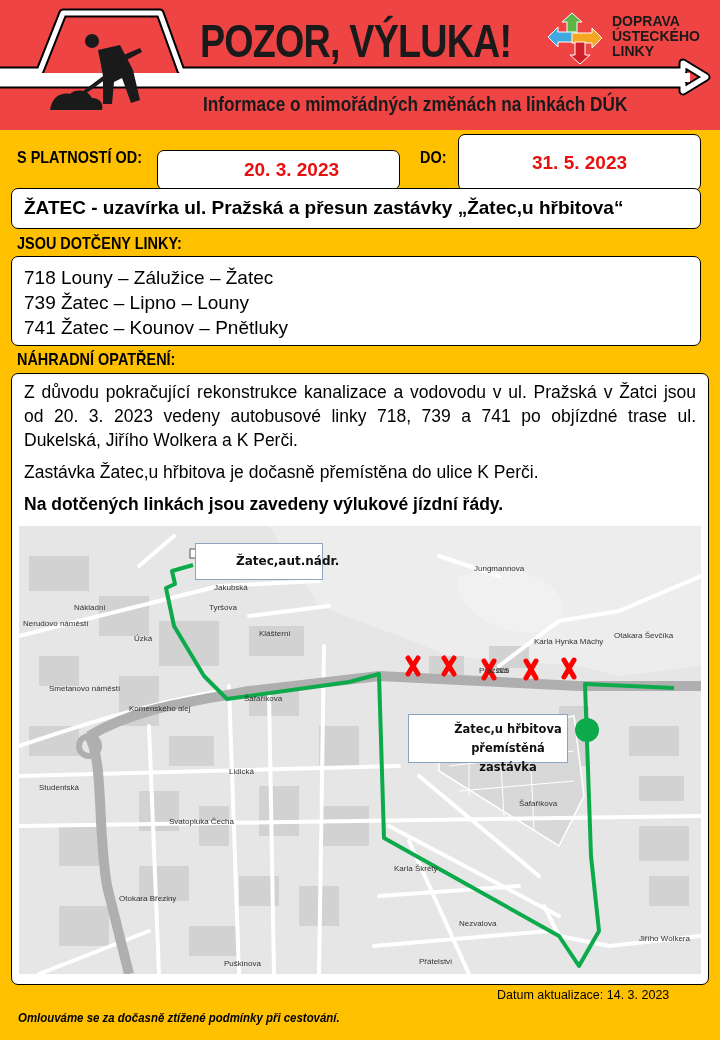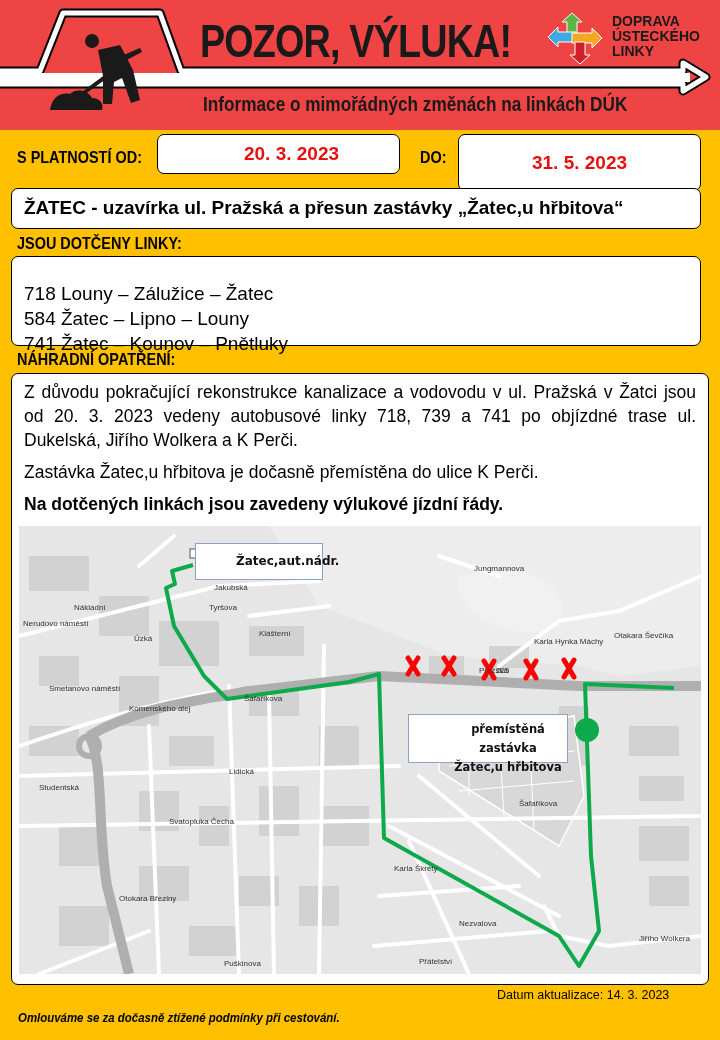--- a/index.html
+++ b/index.html
@@ -11,21 +11,21 @@
     .title { position: absolute; left: 200px; top: 14px; font-family: "Liberation Sans", sans-serif; font-weight: bold; font-size: 46px; letter-spacing: -1px; color: #1a1a1a; transform: scaleX(0.82); transform-origin: left top; }
     .subtitle { position: absolute; left: 203px; top: 93px; font-weight: bold; font-size: 20px; color: #1a1a1a; transform: scaleX(0.86); transform-origin: left top; }
     .logo { position: absolute; left: 546px; top: 10px; width: 64px; height: 56px; }
     .logo-text { position: absolute; left: 612px; top: 14px; font-weight: bold; font-size: 14px; line-height: 15px; color: #1a1a1a; }
 
     .label { position: absolute; font-weight: bold; font-size: 17px; transform: scaleX(0.85); transform-origin: left top; color: #000; }
     .box { position: absolute; background: #fff; border: 1.5px solid #000; border-radius: 7px; }
     .date-box { display: flex; align-items: center; justify-content: center; }
     .date-val { font-weight: bold; font-size: 19px; color: #E8100F; }
     .title-box { padding: 8px 0 0 12px; font-weight: bold; font-size: 19px; }
-    .lines-box { padding: 24px 0 0 12px; font-size: 19px; line-height: 25px; }
+    .lines-box { padding: 8px 0 0 12px; font-size: 19px; line-height: 25px; }
     .measures { padding: 6px 12px 0 12px; font-size: 17.5px; line-height: 24px; text-align: justify; }
     .measures p { margin-bottom: 8px; }
     .measures p.bold { font-weight: bold; }
     .map { position: absolute; left: 19px; top: 526px; width: 682px; height: 448px; background: #E8E8E8; overflow: hidden; }
     .map svg { position: absolute; left: 0; top: 0; }
     .callout { position: absolute; background: #fff; border: 1px solid #8DA3C2; font-weight: bold; color: #111; font-family: "DejaVu Sans", sans-serif; text-align: center; padding-left: 40px; }
     .footer-left { position: absolute; left: 18px; top: 1010px; font-weight: bold; font-style: italic; font-size: 13px; transform: scaleX(0.88); transform-origin: left top; }
     .footer-right { position: absolute; left: 497px; top: 988px; font-size: 12.5px; }
   </style>
 </head>
@@ -57,36 +57,36 @@
     <path d="M34,54 L24,45 L29,45 L29,32 L39,32 L39,45 L44,45 Z" fill="#D0202A" stroke="#fff" stroke-width="1"></path>
   </svg>
   <div class="logo-text">
     <div>DOPRAVA</div>
     <div>ÚSTECKÉHO</div>
     <div>LINKY</div>
   </div>
 </div>
 
 <div class="label" style="left:17px; top:148px;">S PLATNOSTÍ OD:</div>
-<div class="box date-box" style="left:157px; top:134px; width:243px; height:40px;padding-left:26px;">
+<div class="box date-box" style="left:157px; top:150px; width:243px; height:40px;padding-left:26px;">
   <span class="date-val">20. 3. 2023</span>
 </div>
 <div class="label" style="left:420px; top:148px;">DO:</div>
 <div class="box date-box" style="left:458px; top:134px; width:243px; height:57px;">
   <span class="date-val">31. 5. 2023</span>
 </div>
 
 <div class="box title-box" style="left:11px; top:188px; width:690px; height:41px;">
   <span>ŽATEC  - uzavírka ul. Pražská a přesun zastávky „Žatec,u hřbitova“</span>
 </div>
 
 <div class="label" style="left:17px; top:234px;">JSOU DOTČENY LINKY:</div>
 <div class="box lines-box" style="left:11px; top:256px; width:690px; height:90px;">
   <div>718 Louny – Zálužice – Žatec</div>
-  <div>584 Žatec – Lipno – Louny</div>
+  <div>739 Žatec – Lipno – Louny</div>
   <div>741 Žatec – Kounov – Pnětluky</div>
 </div>
 
 <div class="label" style="left:17px; top:350px;">NÁHRADNÍ OPATŘENÍ:</div>
 <div class="box measures" style="left:11px; top:373px; width:698px; height:612px;">
   <p>Z důvodu pokračující rekonstrukce kanalizace a vodovodu v ul. Pražská v Žatci jsou od 20. 3. 2023 vedeny autobusové linky 718, 739 a 741 po objízdné trase ul. Dukelská, Jiřího Wolkera a K Perči.</p>
   <p>Zastávka Žatec,u hřbitova je dočasně přemístěna do ulice K Perči.</p>
   <p class="bold">Na dotčených linkách jsou zavedeny výlukové jízdní řády.</p>
 </div>
 
@@ -215,19 +215,19 @@
       <text x="375" y="345">Karla Škréty</text>
       <text x="440" y="400">Nezvalova</text>
       <text x="400" y="438">Přátelství</text>
       <text x="620" y="415">Jiřího Wolkera</text>
       <text x="500" y="280">Šafaříkova</text>
     </g>
   </svg>
 
   <div class="callout" style="left:176px; top:17px; width:128px; height:37px; font-size:12px; line-height:35px;">Žatec,aut.nádr.</div>
   <div class="callout" style="left:389px; top:188px; width:160px; height:49px; font-size:11.5px; line-height:19px; padding-top:5px;">
+    <div>Žatec,u hřbitova</div>
     <div>přemístěná zastávka</div>
-    <div>Žatec,u hřbitova</div>
   </div>
 </div>
 
 <div class="footer-left">Omlouváme se za dočasně ztížené podmínky při cestování.</div>
 <div class="footer-right">Datum aktualizace: 14. 3. 2023</div>
 
 </body></html>

